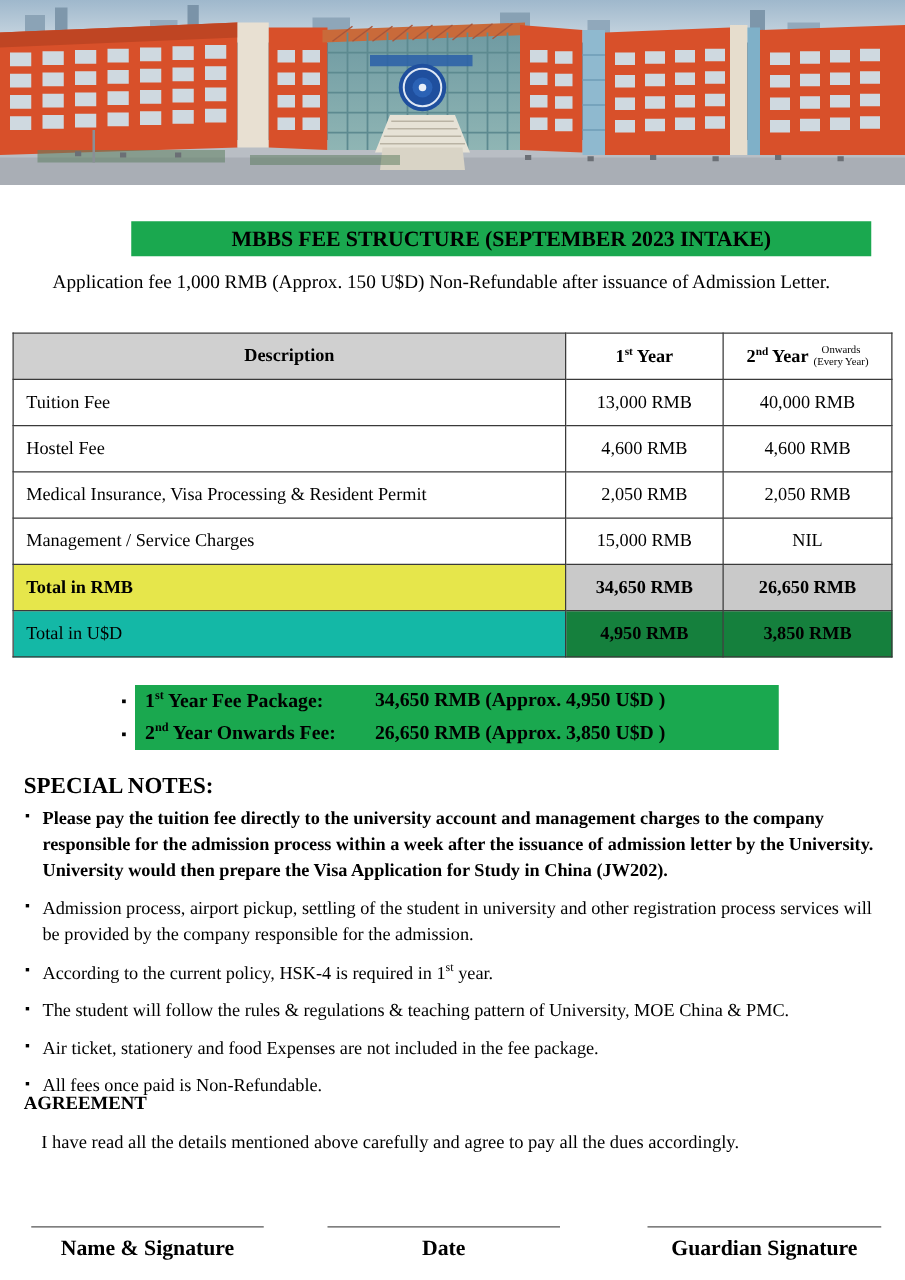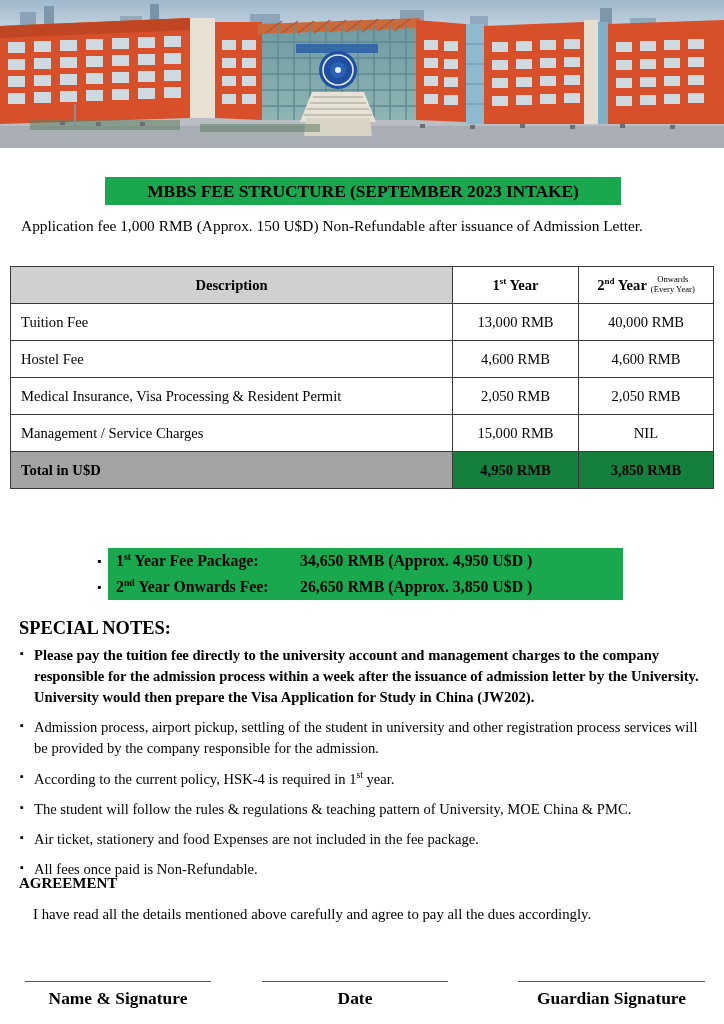--- a/index.html
+++ b/index.html
@@ -24,34 +24,34 @@
     width: 724px; height: 148px;
     overflow: hidden;
     background: #2e4a63;
   }
   .photo-banner svg { display: block; width: 724px; height: 148px; }
 
   
   .title-banner {
     position: absolute;
     left: 105px; top: 177px;
-    width: 516px; height: 28px;
+    width: 592px; height: 28px;
     display: flex; align-items: center; justify-content: center;
     font-weight: bold;
     font-size: 17.5px;
     letter-spacing: -0.1px;
     white-space: nowrap;
   }
 
   
   .app-fee {
     position: absolute;
     left: 0; top: 217px;
     width: 664px;
-    text-align: center;
+    text-align: right;
     font-size: 15.4px;
   }
 
   
   .fee-table {
     position: absolute;
     left: 10px; top: 266px;
     width: 703px;
     border-collapse: collapse;
     table-layout: fixed;
@@ -92,21 +92,21 @@
   .yr2-small {
     font-size: 8.6px;
     font-weight: normal;
     line-height: 1.12;
     text-align: center;
     white-space: nowrap;
   }
 
   .row-total-rmb .cell-desc { background: #e6e64b; font-weight: bold; }
   .row-total-rmb .cell-val  { background: #c9c9c9; font-weight: bold; }
-  .row-total-usd .cell-desc { background: #a3a3a3; font-weight: bold; }
+  .row-total-usd .cell-desc { background: #14b8a6; font-weight: normal; }
   .row-total-usd .cell-val  { background: #15803d; font-weight: bold; }
 
   
   .summary-box {
     position: absolute;
     left: 108px; top: 548px;
     width: 515px; height: 52px;
   }
   .summary-bullet {
     position: absolute;
@@ -433,20 +433,25 @@
     <tr>
       <td class="col-desc">Medical Insurance, Visa Processing &amp; Resident Permit</td>
       <td class="col-y1">2,050 RMB</td>
       <td class="col-y2">2,050 RMB</td>
     </tr>
     <tr>
       <td class="col-desc">Management / Service Charges</td>
       <td class="col-y1">15,000 RMB</td>
       <td class="col-y2">NIL</td>
     </tr>
+    <tr class="row-total-rmb">
+      <td class="col-desc cell-desc" style="background: rgb(230, 230, 75);">Total in RMB</td>
+      <td class="col-y1 cell-val" style="background: rgb(201, 201, 201);">34,650 RMB</td>
+      <td class="col-y2 cell-val" style="background: rgb(201, 201, 201);">26,650 RMB</td>
+    </tr>
     <tr class="row-total-usd">
       <td class="col-desc cell-desc">Total in U$D</td>
       <td class="col-y1 cell-val">4,950 RMB</td>
       <td class="col-y2 cell-val">3,850 RMB</td>
     </tr>
   </tbody>
 </table>
 
 <div class="summary-box" id="summary-box" style="background: rgb(26, 168, 79);">
   <div class="summary-row">

